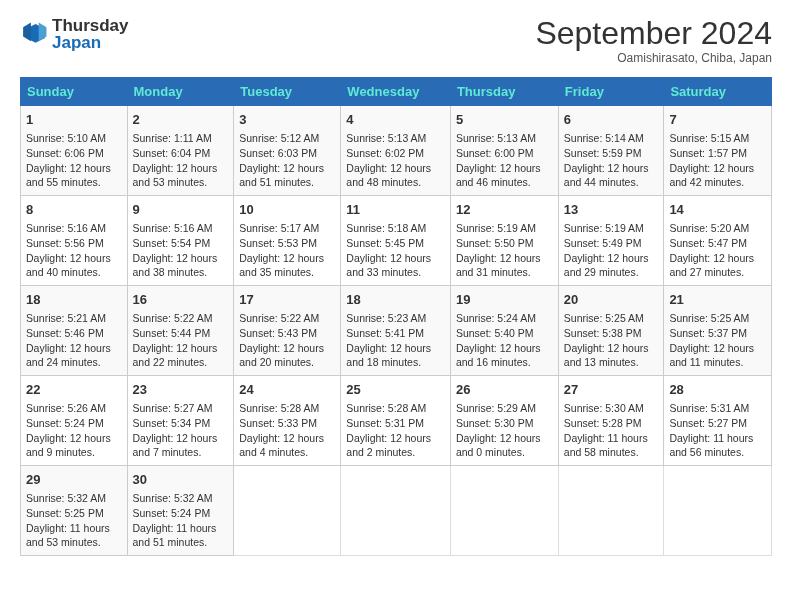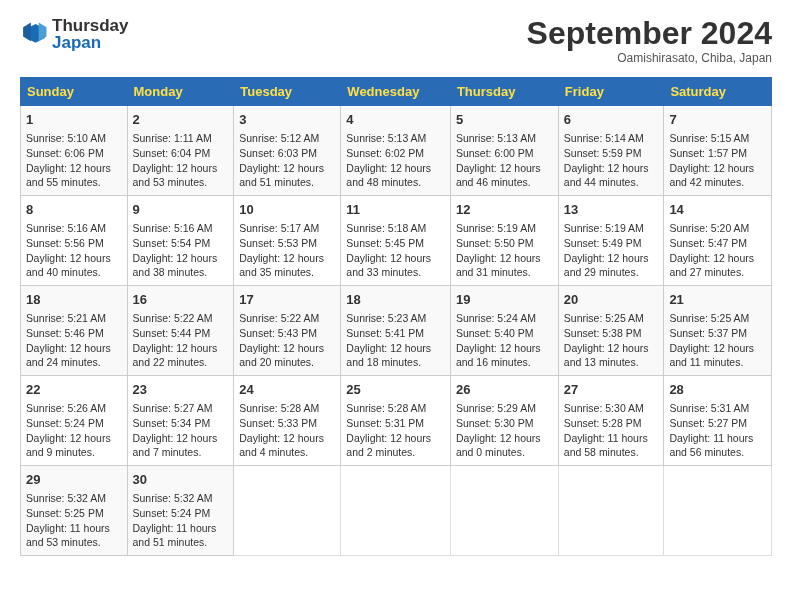--- a/index.html
+++ b/index.html
@@ -27,36 +27,36 @@
     }
     .logo-icon {
       width: 28px;
       height: 28px;
     }
     .title-area {
       text-align: right;
     }
     .month-title {
       font-size: 32px;
-      font-weight: bold;
+      font-weight: normal;
       color: #333;
       line-height: 1.1;
     }
     .subtitle {
       font-size: 12px;
       color: #555;
     }
     table {
       width: 100%;
       border-collapse: collapse;
       font-size: 10.5px;
     }
     thead tr th {
       background-color: #2a6bb5;
-      color: #fde047;
+      color: #5eead4;
       text-align: left;
       padding: 6px 6px;
       font-size: 13px;
       font-weight: bold;
       border: 1px solid #2a6bb5;
     }
     tbody tr td {
       vertical-align: top;
       padding: 5px 5px;
       border: 1px solid #ccc;

